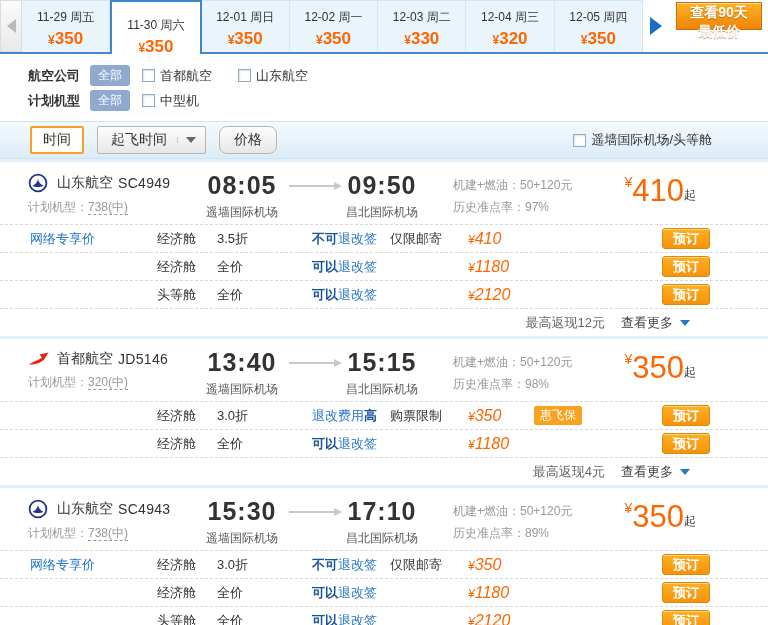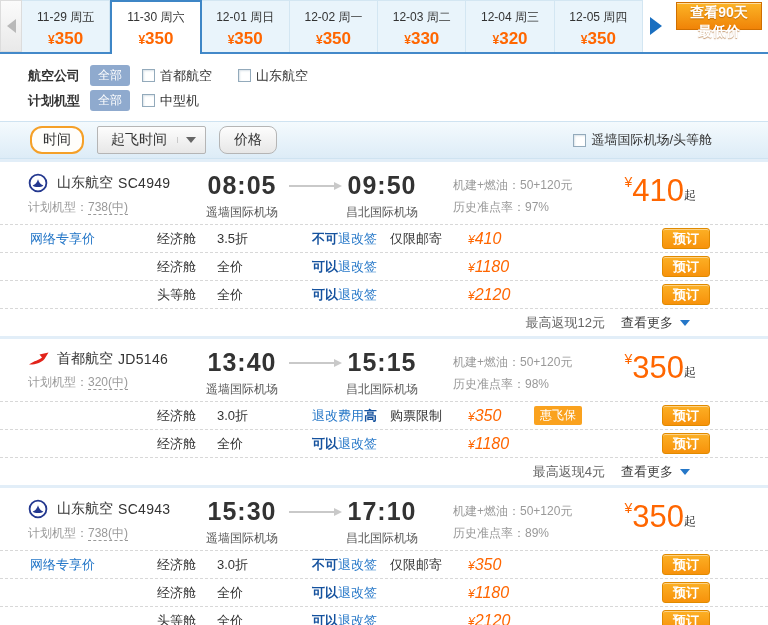--- a/index.html
+++ b/index.html
@@ -19,21 +19,21 @@
   .tab {
     flex:1; text-align:center; padding-top:8px; background:#e9f4fb;
     border-top:1px solid #d3e6f2; border-right:1px solid #d3e6f2; height:52px; cursor:pointer;
   }
   .tab-top { font-size:12px; color:#333; white-space:nowrap; }
   .tab-price { margin-top:3px; color:#f60; font-weight:bold; }
   .tp-cur { font-size:12px; }
   .tp-val { font-size:17px; }
   .tab.selected {
     background:#fff; border:2px solid #3e86c6; border-bottom:none;
-    height:54px; margin-bottom:-2px; position:relative; z-index:2; padding-top:7px;
+    height:54px; margin-bottom:-2px; position:relative; z-index:2; padding-top:15px;
   }
   .nav-next { width:26px; height:52px; background:#fff; display:flex; align-items:center; justify-content:center; cursor:pointer; }
   .tri-right { width:0; height:0; border-top:9px solid transparent; border-bottom:9px solid transparent; border-left:12px solid #1a6fc0; }
   .low-btn {
     width:86px; height:28px; margin:2px 4px 0 7px; border:1px solid #d06f00; border-radius:0;
     background:linear-gradient(#fcb426,#f08307); color:#fff; font-weight:bold; font-size:14px; line-height:1.35;
     text-align:center; box-shadow:inset 0 1px 0 rgba(255,255,255,.55); text-shadow:0 1px 1px rgba(150,75,0,.55);
     cursor:pointer; font-family:inherit;
   }
   
@@ -48,21 +48,21 @@
   .cb {
     width:13px; height:13px; background:#fff; border:1px solid #93aabb; margin-right:5px;
     box-shadow:inset 1px 1px 2px #d9e2e8; display:inline-block; cursor:pointer;
   }
   
   .sortbar {
     margin-top:6px; height:38px; display:flex; align-items:center; padding:0 30px;
     background:linear-gradient(#f4fafd,#ddecf7); border-top:1px solid #cfe3f1; border-bottom:1px solid #cfe3f1;
   }
   .btn-time {
-    background:#fffefb; border:2px solid #f5a028; border-radius:12px; padding:3px 11px;
+    background:#fffefb; border:2px solid #f5a028; border-radius:2px; padding:3px 11px;
     font-size:14px; color:#333; cursor:pointer; font-family:inherit;
   }
   .btn-drop {
     margin-left:13px; display:flex; align-items:center; background:linear-gradient(#fdfdfd,#e7e7e7);
     border:1px solid #b5b5b5; border-radius:2px; padding:4px 9px 4px 13px; font-size:14px; color:#333; cursor:pointer;
   }
   .caret { margin-left:10px; padding-left:8px; border-left:1px solid #c9c9c9; display:flex; align-items:center; }
   .caret i { width:0; height:0; border-left:5px solid transparent; border-right:5px solid transparent; border-top:6px solid #666; }
   .btn-price {
     margin-left:13px; background:linear-gradient(#fdfdfd,#e7e7e7); border:1px solid #b5b5b5; border-radius:8px;

